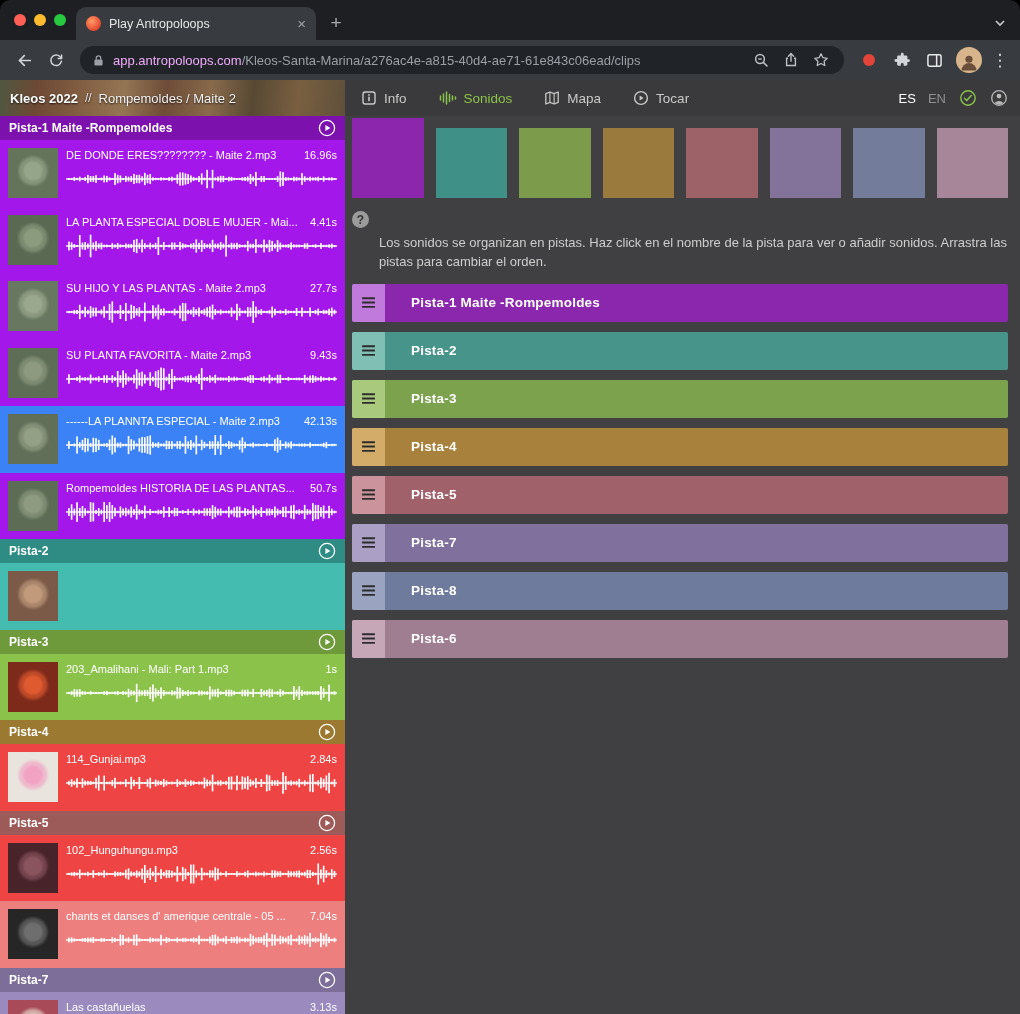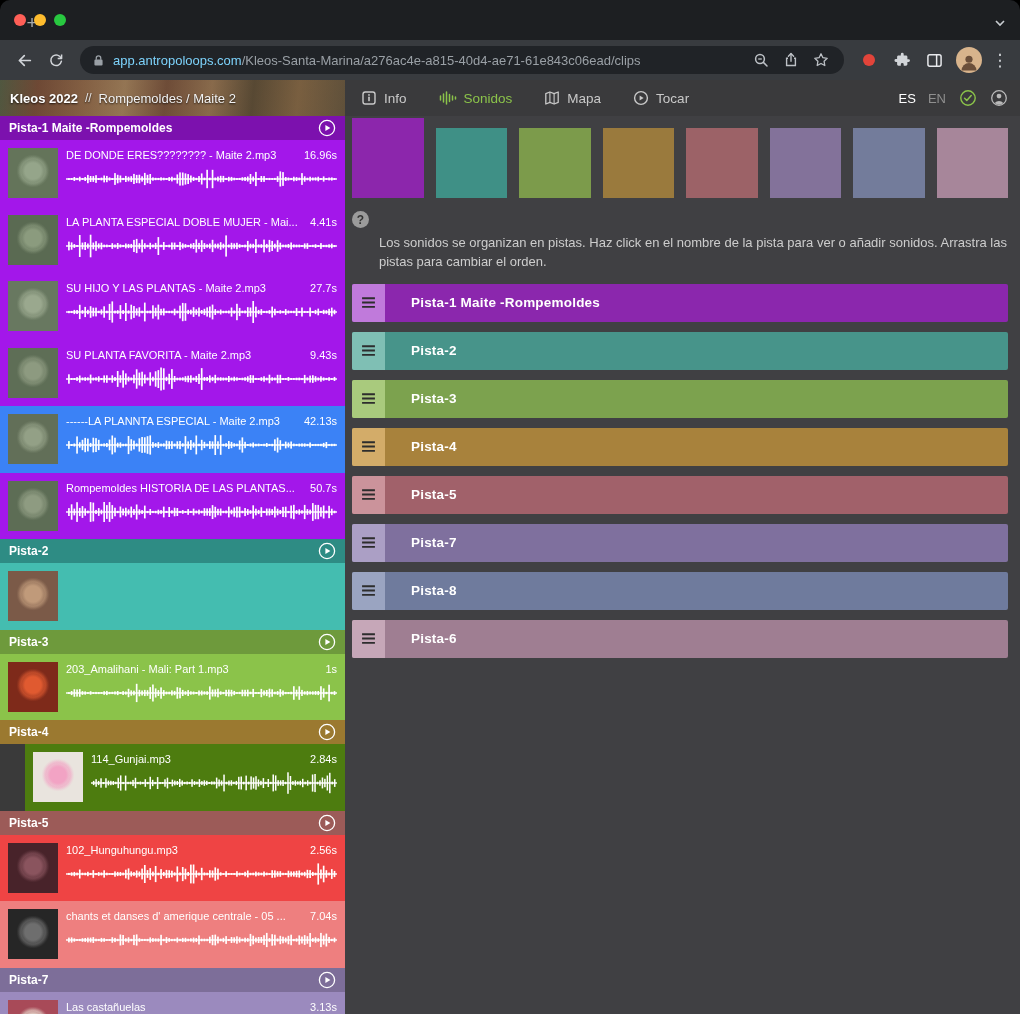--- a/index.html
+++ b/index.html
@@ -16,21 +16,21 @@
   .tab-title{flex:1;color:#e4e6e9;font-size:12.5px;white-space:nowrap;overflow:hidden;}
   .tab-close{flex:none;color:#9fa4a9;font-size:15px;cursor:pointer;line-height:1;}
   .newtab{width:28px;height:28px;margin:0 0 3px 6px;display:flex;align-items:center;justify-content:center;color:#a6aaae;font-size:19px;cursor:pointer;}
   .tab-search{position:absolute;right:14px;top:15px;cursor:pointer;}
 
   .toolbar{height:40px;background:#383b3f;display:flex;align-items:center;padding:0 10px;gap:4px;flex:none;}
   .tb-icon{width:28px;height:28px;display:flex;align-items:center;justify-content:center;color:#d2d5d9;cursor:pointer;}
   .omnibox{flex:1;height:28px;background:#202327;border-radius:14px;display:flex;align-items:center;padding:0 12px;gap:8px;margin:0 6px;min-width:0;}
   .ob-lock{display:flex;color:#9aa0a6;flex:none;}
   .url{flex:1;font-size:13px;white-space:nowrap;overflow:hidden;}
-  .host{color:#7dd3fc;}
+  .host{color:#f0abfc;}
   .path{color:#9aa0a6;}
   .ob-icon{width:22px;height:22px;display:flex;align-items:center;justify-content:center;color:#bdc1c6;cursor:pointer;flex:none;}
   .ext-dot{width:12px;height:12px;border-radius:50%;background:#e2443a;margin:0 9px;flex:none;cursor:pointer;}
   .avatar{width:26px;height:26px;border-radius:50%;background:#d8b48c;display:flex;align-items:flex-end;justify-content:center;overflow:hidden;margin:0 4px;cursor:pointer;flex:none;}
   .kebab{font-size:17px;color:#d2d5d9;width:20px;text-align:center;cursor:pointer;}
 
   
   .appheader{height:36px;background:#3a3a3c;display:flex;align-items:stretch;flex:none;}
   .breadcrumb{width:345px;flex:none;display:flex;align-items:center;gap:7px;padding:0 10px;overflow:hidden;cursor:pointer;
     background:linear-gradient(rgba(45,32,22,.30),rgba(45,32,22,.30)),
@@ -78,20 +78,25 @@
 </head>
 <body>
 
 <div class="window">
 
   <div class="tabstrip">
     <div class="traffic">
       <span class="light red"></span>
       <span class="light yellow"></span>
       <span class="light green"></span>
+    </div>
+    <div class="tab">
+      <span class="favicon"></span>
+      <span class="tab-title">Play Antropoloops</span>
+      <span class="tab-close">×</span>
     </div>
     <div class="newtab">+</div>
     <div class="tab-search">
       <svg viewBox="0 0 12 12" width="12" height="12">
           <path d="M2 4l4 4 4-4" fill="none" stroke="#c9cdd1" stroke-width="1.6"></path>
         </svg>
     </div>
   </div>
 
   <div class="toolbar">
@@ -1180,21 +1185,21 @@
         <section class="track-section">
           <div class="track-head" style="background: rgb(155, 121, 48);">
             <span class="track-name">Pista-4</span>
             <span class="play-btn">
               <svg viewBox="0 0 18 18" width="18" height="18">
                 <circle cx="9" cy="9" r="7.6" fill="none" stroke="#fff" stroke-width="1.3"></circle>
                 <path d="M7.4 5.9l5 3.1-5 3.1z" fill="#fff"></path>
               </svg>
             </span>
           </div>
-          <div class="clip" style="background: #4d7c0f; margin-left: 25px;">
+          <div class="clip" style="background: #ef4444;">
             <div class="thumb" style="background: radial-gradient(circle at 50% 46%, transparent 30%, rgba(242, 163, 196, 0.333) 33%, transparent 41%), radial-gradient(circle at 50% 46%, rgb(242, 163, 196) 0px, rgb(242, 163, 196) 22%, rgba(0, 0, 0, 0) 45%), rgb(233, 228, 222);"></div>
             <div class="clip-body">
               <div class="clip-toprow">
                 <span class="clip-title">114_Gunjai.mp3</span>
                 <span class="clip-duration">2.84s</span>
               </div>
               <div class="wave">
                 <svg viewBox="0 0 260 26" preserveAspectRatio="none">
                   <g fill="#ffffff">
                     <rect x="2.0" y="10.9" width="1.6" height="4.2"></rect>

